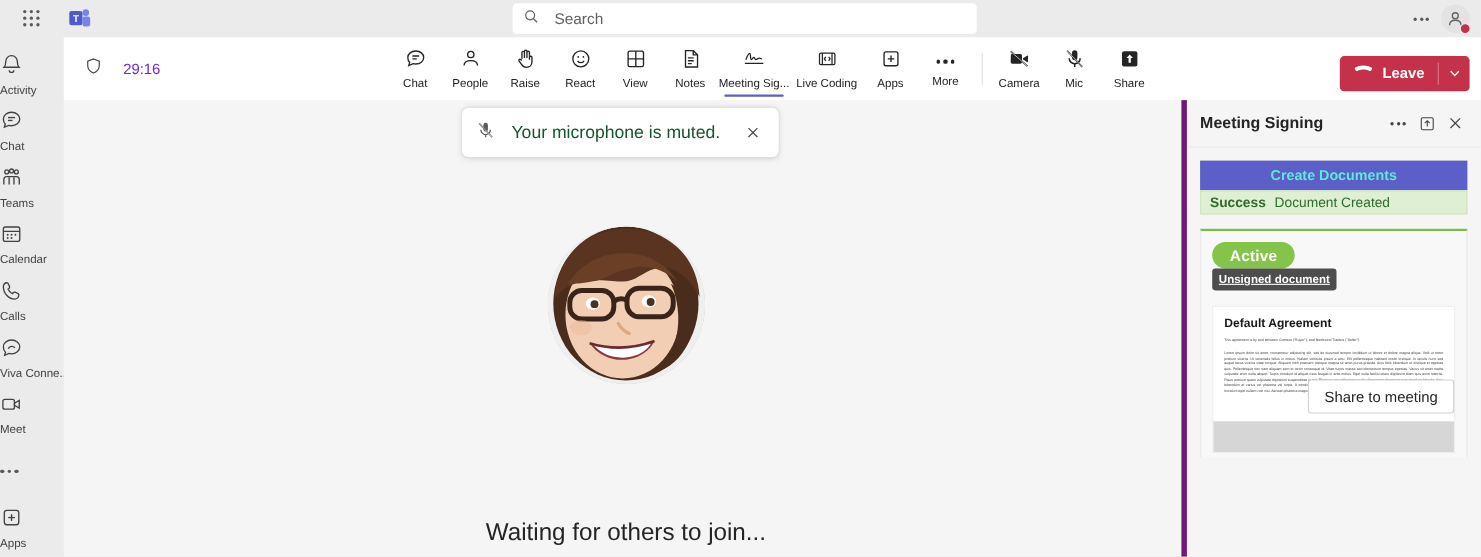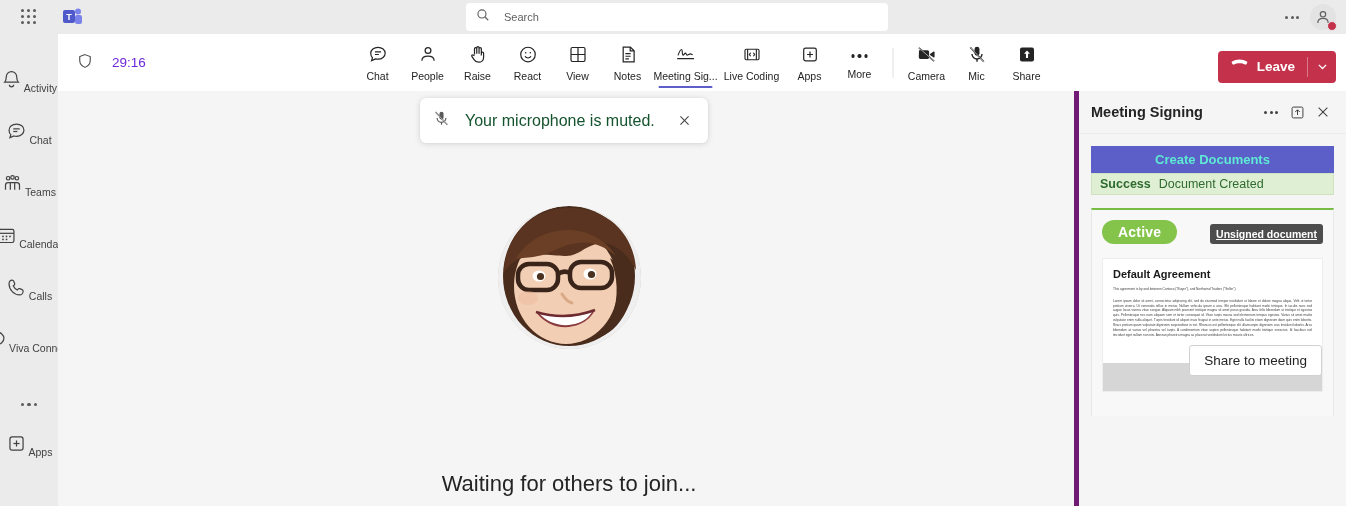--- a/index.html
+++ b/index.html
@@ -27,21 +27,21 @@
     width: 22px; height: 22px; margin-left: 16px;
     display: flex; align-items: center; justify-content: center;
   }
   .search-wrap {
     position: absolute; left: 466px; top: 3px; width: 422px; height: 28px;
     background: #fff; border-radius: 4px; display: flex; align-items: center;
     padding: 0 10px; cursor: text;
   }
   .search-wrap svg { flex: none; }
   .search-placeholder {
-    margin-left: 14px; font-size: 11px; color: #616161;
+    margin-left: 14px; font-size: 14px; color: #616161;
   }
   .top-right {
     position: absolute; right: 8px; top: 0; height: 34px;
     display: flex; align-items: center; gap: 4px;
   }
   .dots-btn {
     width: 28px; height: 28px; display: flex; align-items: center;
     justify-content: center; gap: 2.5px; cursor: pointer;
   }
   .dots-btn i { width: 3px; height: 3px; border-radius: 50%; background: #5a5a5a; display: block; }
@@ -55,22 +55,22 @@
     border-radius: 50%; background: #c4314b; border: 1.5px solid #ebebeb;
   }
 
   
   .rail {
     position: absolute; left: 0; top: 34px; width: 58px; height: 472px;
     background: #ebebeb; display: flex; flex-direction: column;
     align-items: center; padding-top: 8px;
   }
   .rail-item {
-    width: 58px; height: 52px; display: flex; flex-direction: row;
-    align-items: flex-end; justify-content: center; cursor: pointer;
+    width: 58px; height: 52px; display: flex; flex-direction: column;
+    align-items: flex-start; justify-content: center; cursor: pointer;
     color: #424242; gap: 2px;
   }
   .rail-item .lbl { font-size: 10.5px; color: #424242; line-height: 12px; white-space: nowrap; }
   .rail-dots { display: flex; gap: 3px; }
   .rail-dots i { width: 3.5px; height: 3.5px; border-radius: 50%; background: #5a5a5a; display: block; }
 
   
   .stage {
     position: absolute; left: 58px; top: 34px; width: 1288px; height: 472px;
     background: #f5f5f5;
@@ -165,21 +165,21 @@
     display: flex; align-items: center; gap: 8px; padding: 0 8px;
     font-size: 12.5px; color: #2f6b2f;
   }
   .success-bar .s-word { font-weight: bold; }
 
   .doc-card {
     margin-top: 13px; background: #f8f8f8; border-top: 2px solid #76bc45;
     border-left: 1px solid #e8e8e8; border-right: 1px solid #e8e8e8;
     height: 208px; position: relative; padding: 10px;
   }
-  .badge-row { display: flex; align-items: flex-end; justify-content: space-between; }
+  .badge-row { display: flex; align-items: flex-start; justify-content: space-between; flex-direction: column; }
   .active-pill {
     background: #84c44b; color: #fff; font-size: 14px; font-weight: bold;
     border-radius: 13px; padding: 4px 16px; letter-spacing: .2px;
   }
   .tooltip-pill {
     background: #4d4d4d; color: #fff; font-size: 10.5px; font-weight: bold;
     border-radius: 3px; padding: 4px 6px; white-space: nowrap; text-decoration: underline;
   }
   .doc-preview {
     margin-top: 14px; background: #fff; border: 1px solid #ededed;
@@ -320,20 +320,29 @@
   <div class="rail-item">
     <span>
       <svg width="21" height="21" viewBox="0 0 24 24" fill="none" stroke="#424242" stroke-width="1.4">
         <path d="M12 3.5c4.7 0 8.5 3.3 8.5 7.2 0 4-3.8 7.2-8.5 7.2-.9 0-1.9-.1-2.7-.4L4.8 19.5l.9-3.2C4.3 15 3.5 13.2 3.5 10.7 3.5 6.8 7.3 3.5 12 3.5z"></path>
         <path d="M8.5 12.5c2-3 5-3 7-1"></path>
       </svg>
     </span>
     <span class="lbl">Viva Conne...</span>
   </div>
 
+  <div class="rail-item">
+    <span>
+      <svg width="21" height="21" viewBox="0 0 24 24" fill="none" stroke="#424242" stroke-width="1.4">
+        <rect x="3" y="7" width="12" height="10" rx="2"></rect>
+        <path d="M15 11l5-3v8l-5-3z"></path>
+      </svg>
+    </span>
+    <span class="lbl">Meet</span>
+  </div>
 
   <div class="rail-item">
     <span class="rail-dots">
         <i></i>
         <i></i>
         <i></i>
       </span>
   </div>
 
   <div class="rail-item">

